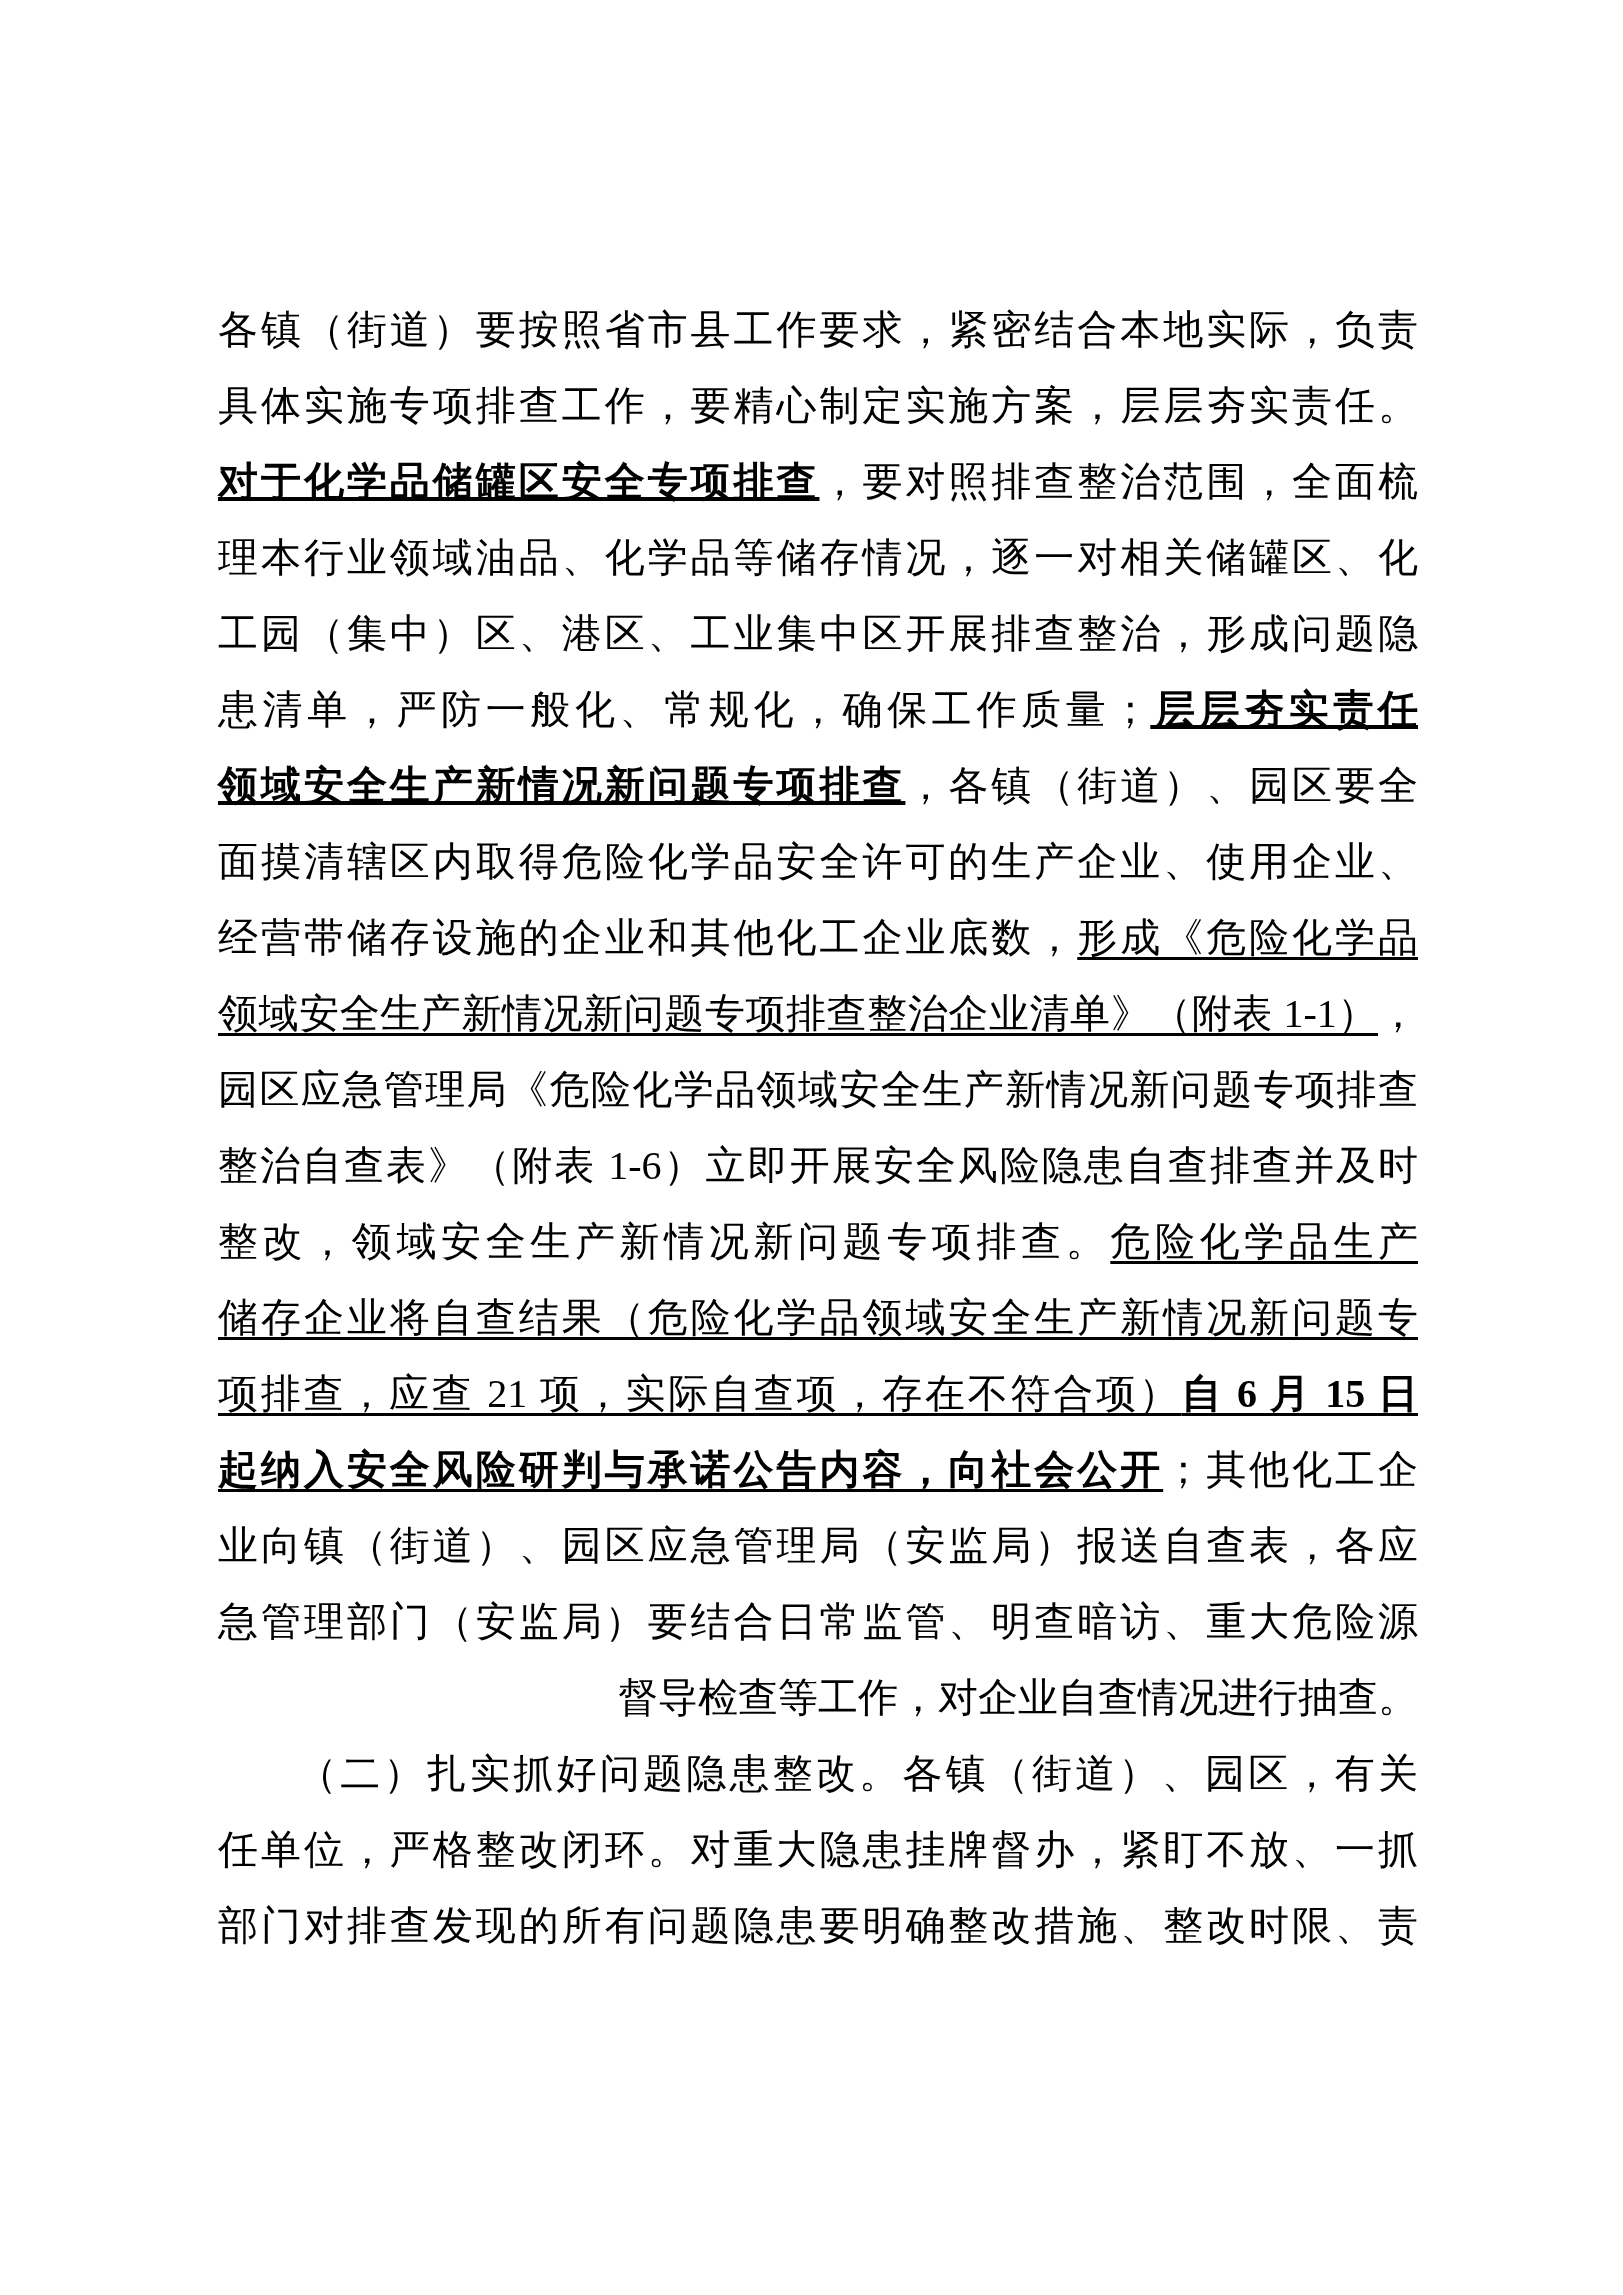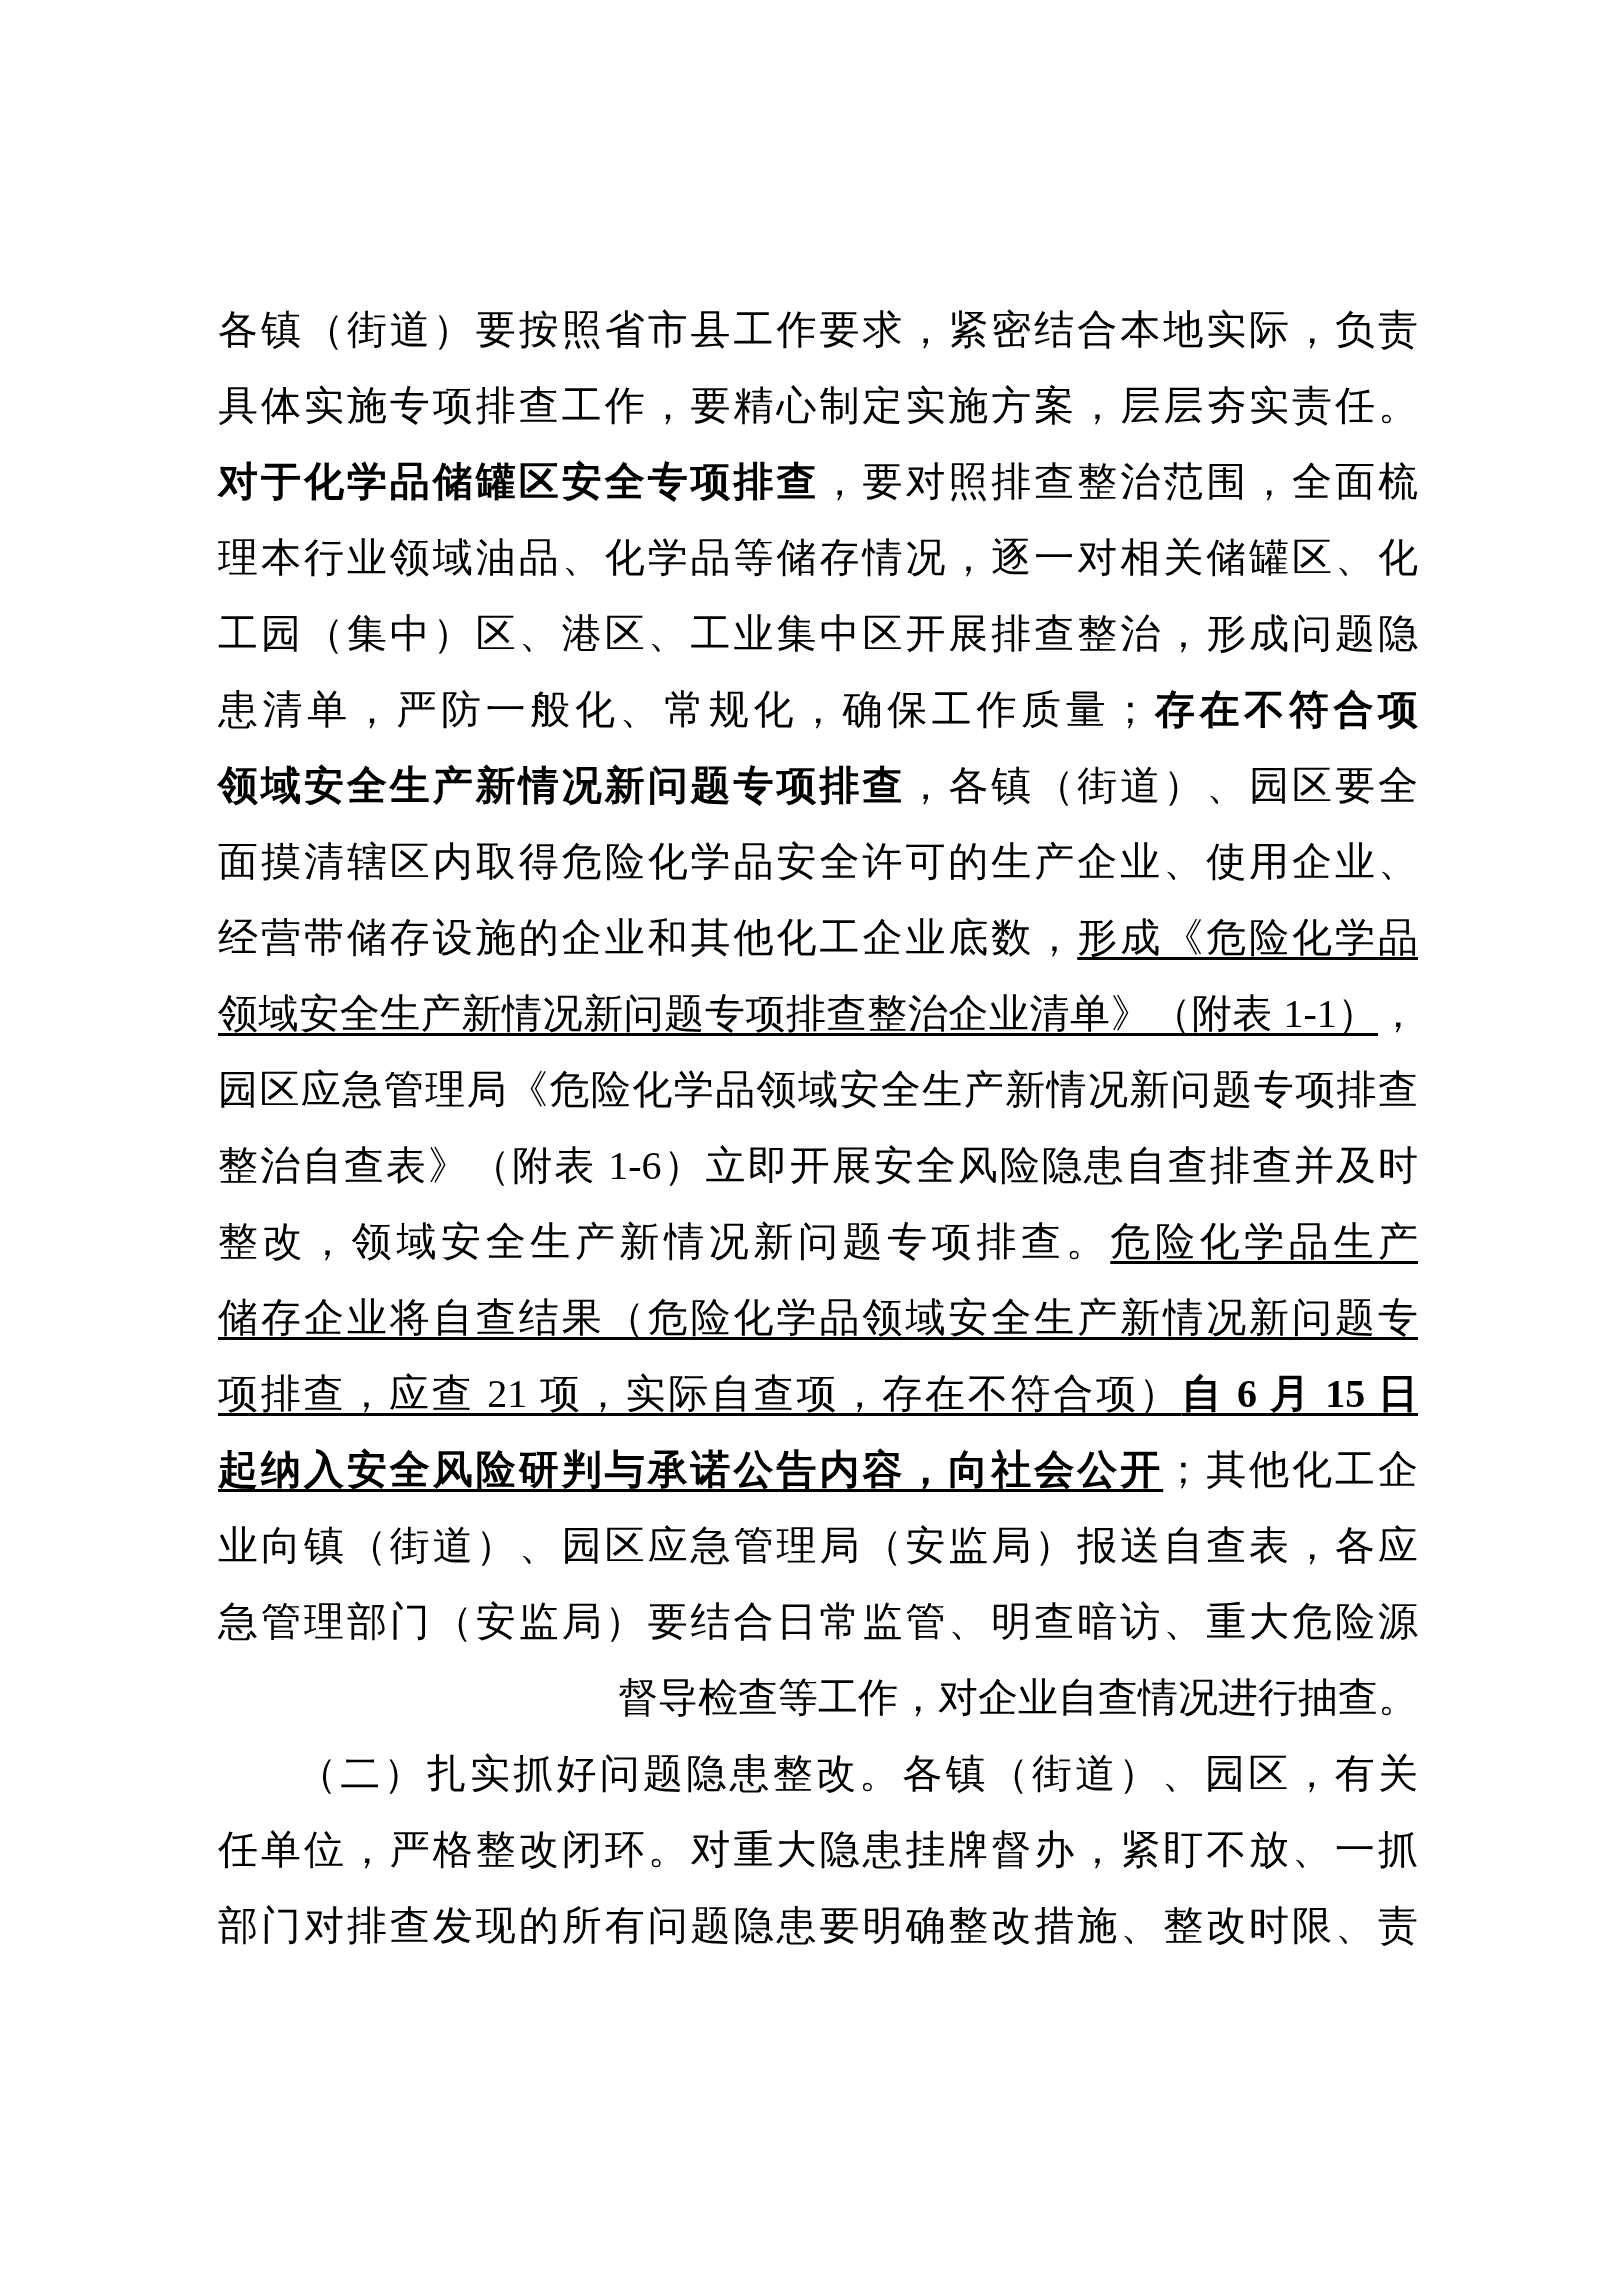--- a/index.html
+++ b/index.html
@@ -29,39 +29,39 @@
     text-align: right;
   }
   .line.j {
     text-align: justify;
     text-align-last: justify;
   }
   .line.indent {
     text-indent: 79px;
   }
   .run { }
-  .b { font-weight: bold; }
+  .b { font-weight: bold; text-decoration: underline; }
   .u {
     text-decoration: underline;
     text-decoration-thickness: 3.4px;
     text-underline-offset: 6.1px;
     text-decoration-color: #000000;
   }
   .k { font-weight: normal; font-family: Liberation Serif, serif; }
 </style>
 </head>
 <body>
 
 <div class="page" id="doc-page">
     <div class="line j"><span class="run">各镇（街道）要按照省市县工作要求，紧密结合本地实际，负责</span></div>
     <div class="line j"><span class="run">具体实施专项排查工作，要精心制定实施方案，层层夯实责任。</span></div>
     <div class="line j"><span class="run b">对于化学品储罐区安全专项排查</span><span class="run">，要对照排查整治范围，全面梳</span></div>
     <div class="line j"><span class="run">理本行业领域油品、化学品等储存情况，逐一对相关储罐区、化</span></div>
     <div class="line j"><span class="run">工园（集中）区、港区、工业集中区开展排查整治，形成问题隐</span></div>
-    <div class="line j"><span class="run">患清单，严防一般化、常规化，确保工作质量；</span><span class="run b">存在不符合项</span></div>
+    <div class="line j"><span class="run">患清单，严防一般化、常规化，确保工作质量；</span><span class="run b">层层夯实责任</span></div>
     <div class="line j"><span class="run b">领域安全生产新情况新问题专项排查</span><span class="run">，各镇（街道）、园区要全</span></div>
     <div class="line j"><span class="run">面摸清辖区内取得危险化学品安全许可的生产企业、使用企业、</span></div>
     <div class="line j"><span class="run">经营带储存设施的企业和其他化工企业底数，</span><span class="run u">形成《危险化学品</span></div>
     <div class="line j"><span class="run u">领域安全生产新情况新问题专项排查整治企业清单》（附表 1-1）</span><span class="run">，</span></div>
     <div class="line j"><span class="run">园区应急管理局《危险化学品领域安全生产新情况新问题专项排查</span></div>
     <div class="line j"><span class="run">整治自查表》（附表 1-6）立即开展安全风险隐患自查排查并及时</span></div>
     <div class="line j"><span class="run">整改，领域安全生产新情况新问题专项排查。</span><span class="run u">危险化学品生产</span></div>
     <div class="line j"><span class="run u">储存企业将自查结果（危险化学品领域安全生产新情况新问题专</span></div>
     <div class="line j"><span class="run u">项排查，应查 21 项，实际自查项，存在不符合项）</span><span class="run b u">自 6 月 15 日</span></div>
     <div class="line j"><span class="run b u">起纳入安全风险研判与承诺公告内容，向社会公开</span><span class="run">；其他化工企</span></div>

